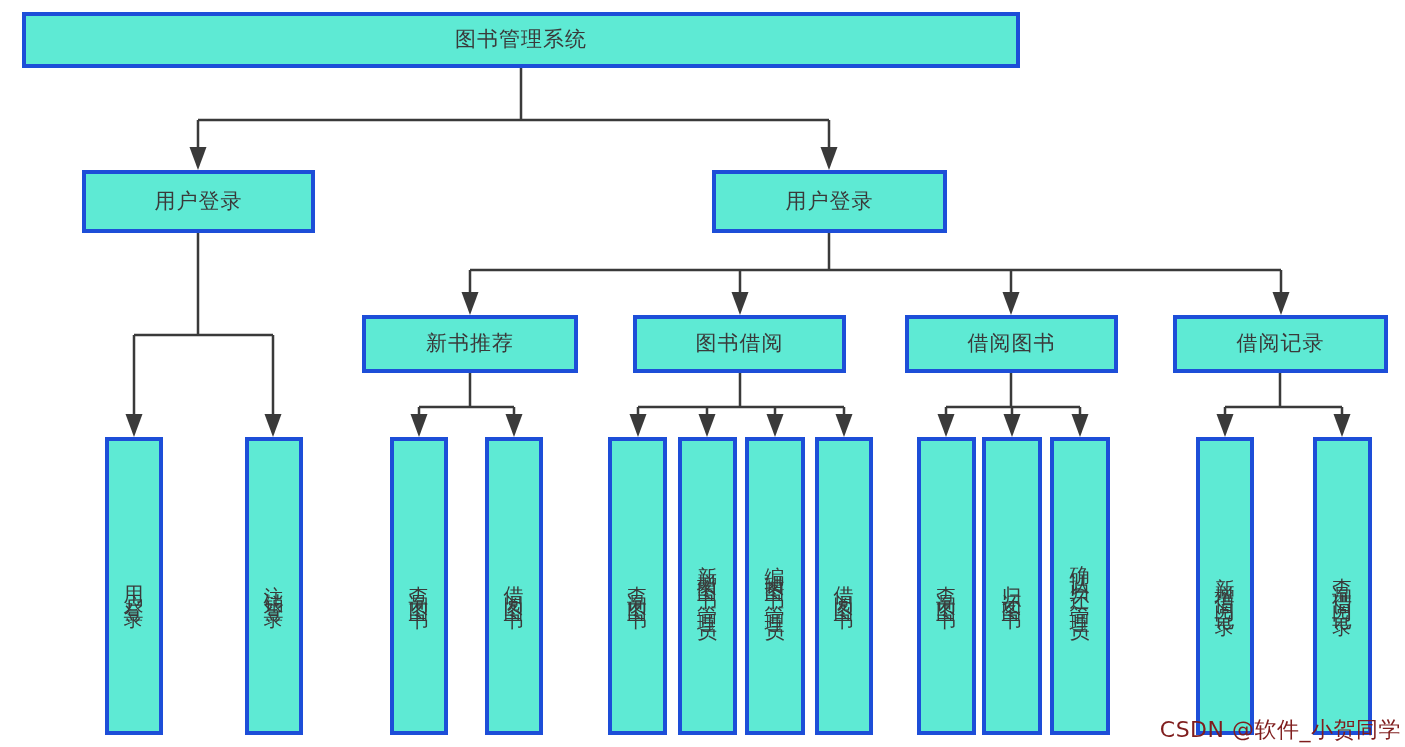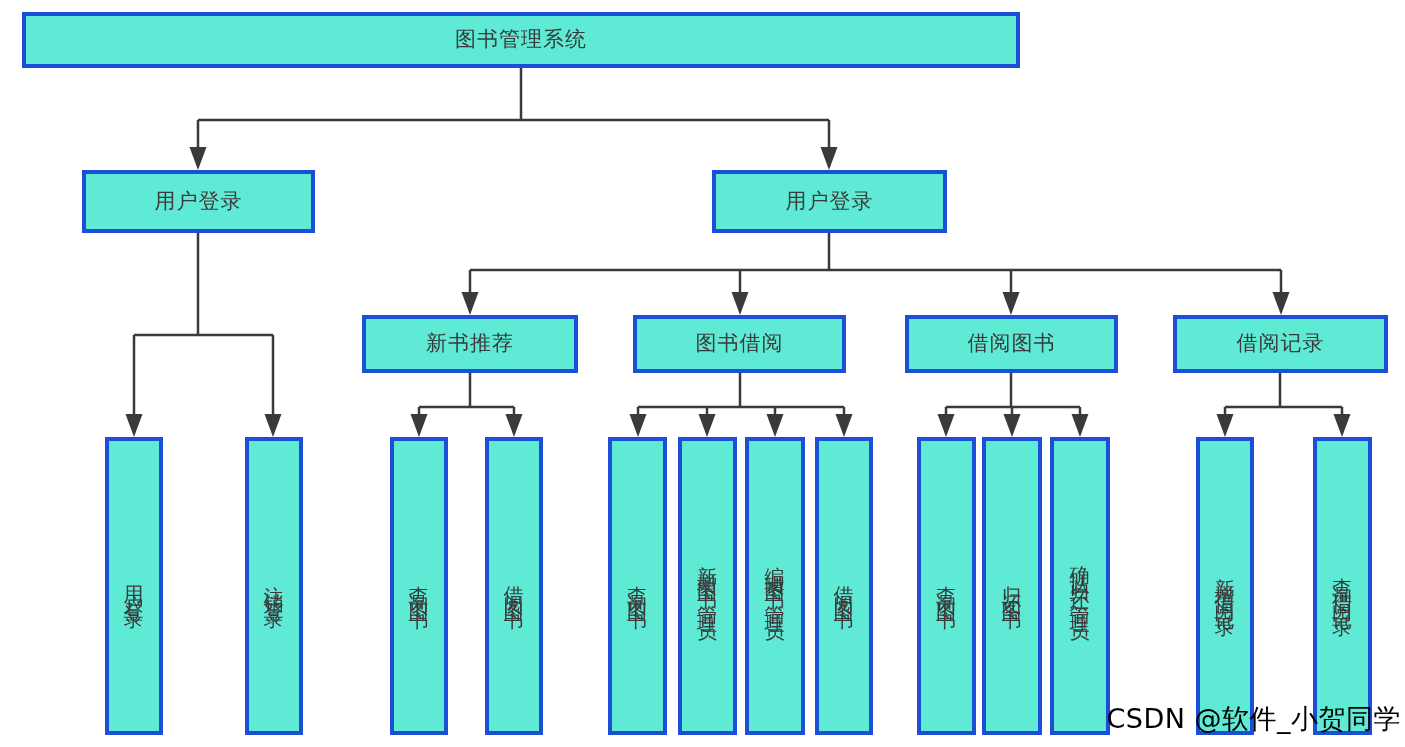--- a/index.html
+++ b/index.html
@@ -37,24 +37,24 @@
     writing-mode: vertical-rl;
     text-orientation: mixed;
     font-size: 20px;
     letter-spacing: 8px;
     line-height: 1.1;
     white-space: nowrap;
   }
   #watermark {
     position: absolute;
     right: 4px;
-    bottom: 10px;
-    font-size: 27px;
+    bottom: 2px;
+    font-size: 22px;
     letter-spacing: 0.5px;
-    color: #000000;
+    color: #7f1d1d;
     white-space: nowrap;
   }
 </style>
 </head>
 <body>
 
 <div id="canvas">
 
   <svg id="connectors" width="1405" height="747" viewBox="0 0 1405 747">
     <g stroke="#3a3a3a" stroke-width="2.5" fill="none">

